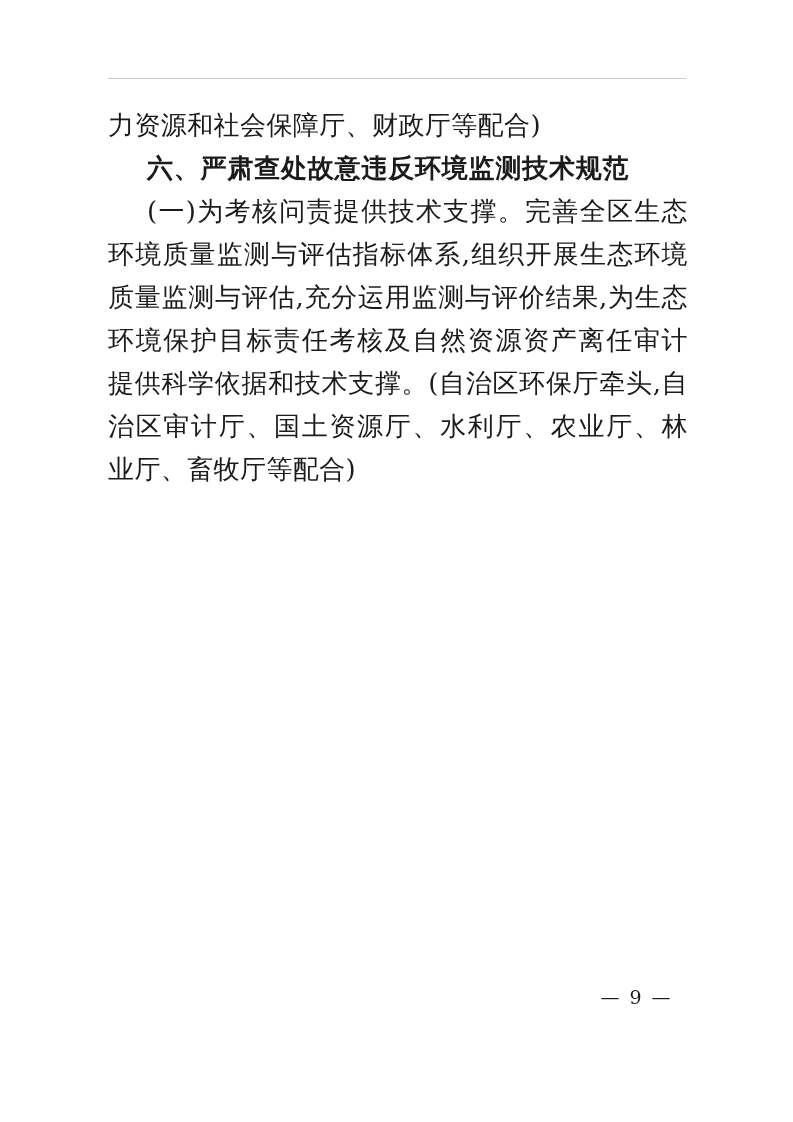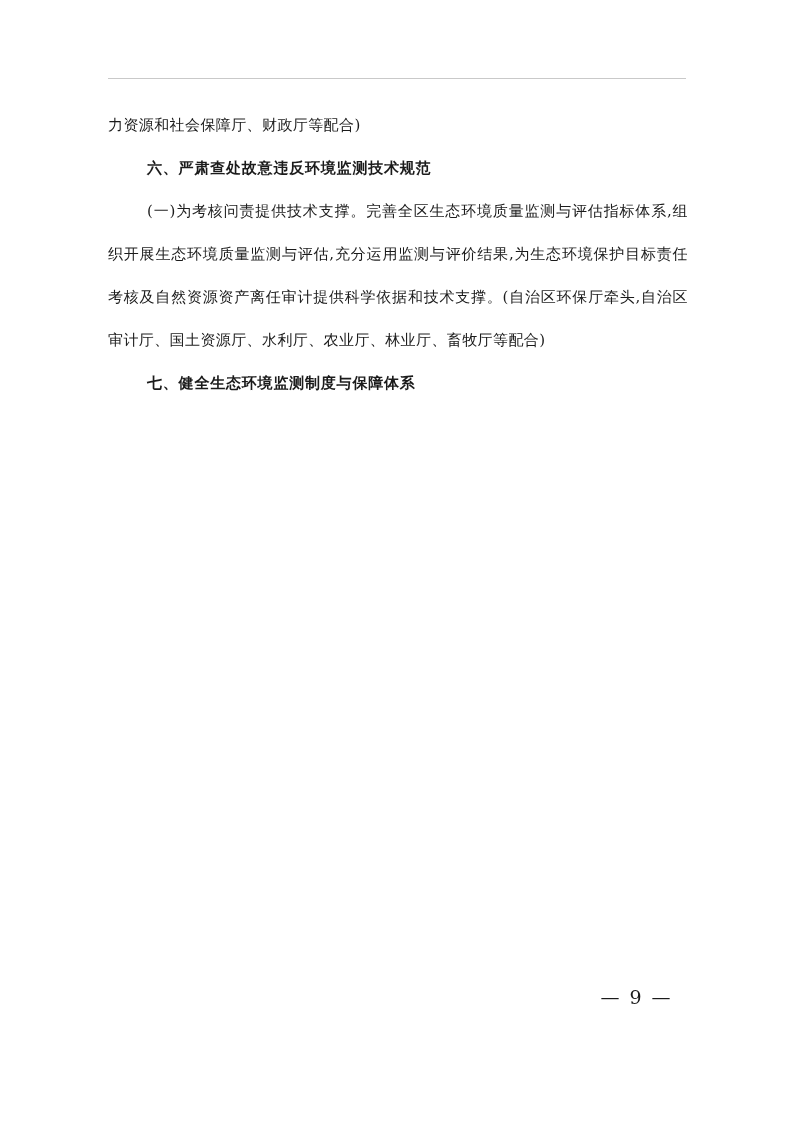--- a/index.html
+++ b/index.html
@@ -31,21 +31,21 @@
     background: #c9c9c9;
   }
   .content {
     position: absolute;
     left: 108px;
     top: 104px;
     width: 580px;
   }
   p {
     margin: 0;
-    font-size: 15px;
+    font-size: 26px;
     line-height: 43px;
     letter-spacing: 0.4px;
     text-align: justify;
     text-justify: inter-ideograph;
     color: #1b1b1b;
   }
   p.indent {
     text-indent: 39px;
   }
   p.heading {
@@ -75,20 +75,19 @@
 <body>
 
 <div class="page">
 
   <div class="header-rule"></div>
 
   <div class="content">
     <p class="cont">力资源和社会保障厅、财政厅等配合)</p>
     <p class="heading">六、严肃查处故意违反环境监测技术规范</p>
     <p class="indent">(一)为考核问责提供技术支撑。完善全区生态环境质量监测与评估指标体系,组织开展生态环境质量监测与评估,充分运用监测与评价结果,为生态环境保护目标责任考核及自然资源资产离任审计提供科学依据和技术支撑。(自治区环保厅牵头,自治区审计厅、国土资源厅、水利厅、农业厅、林业厅、畜牧厅等配合)</p>
-    <p class="heading">七、健全生态环境监测制度与保障体系</p>
   </div>
 
   <div class="page-number">
     <span class="pn-inner">— 9 —</span>
   </div>
 
 </div>
 
 </body></html>

